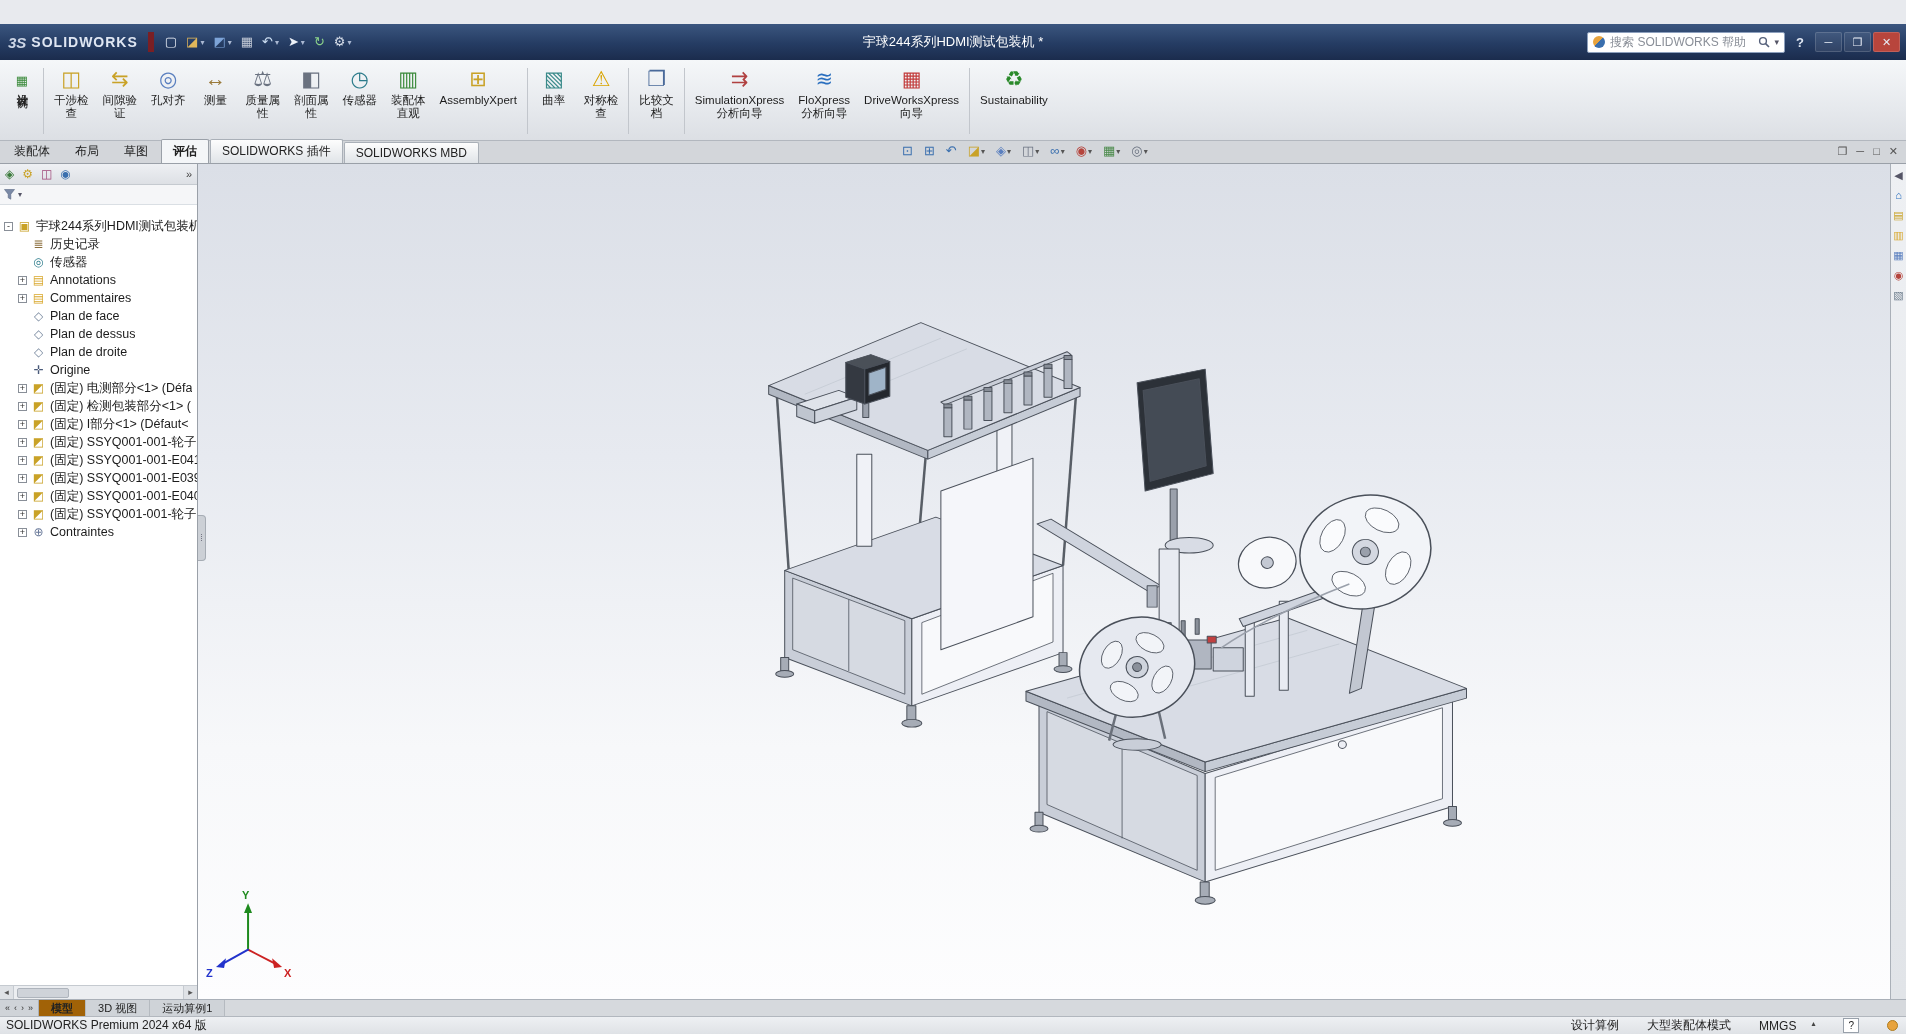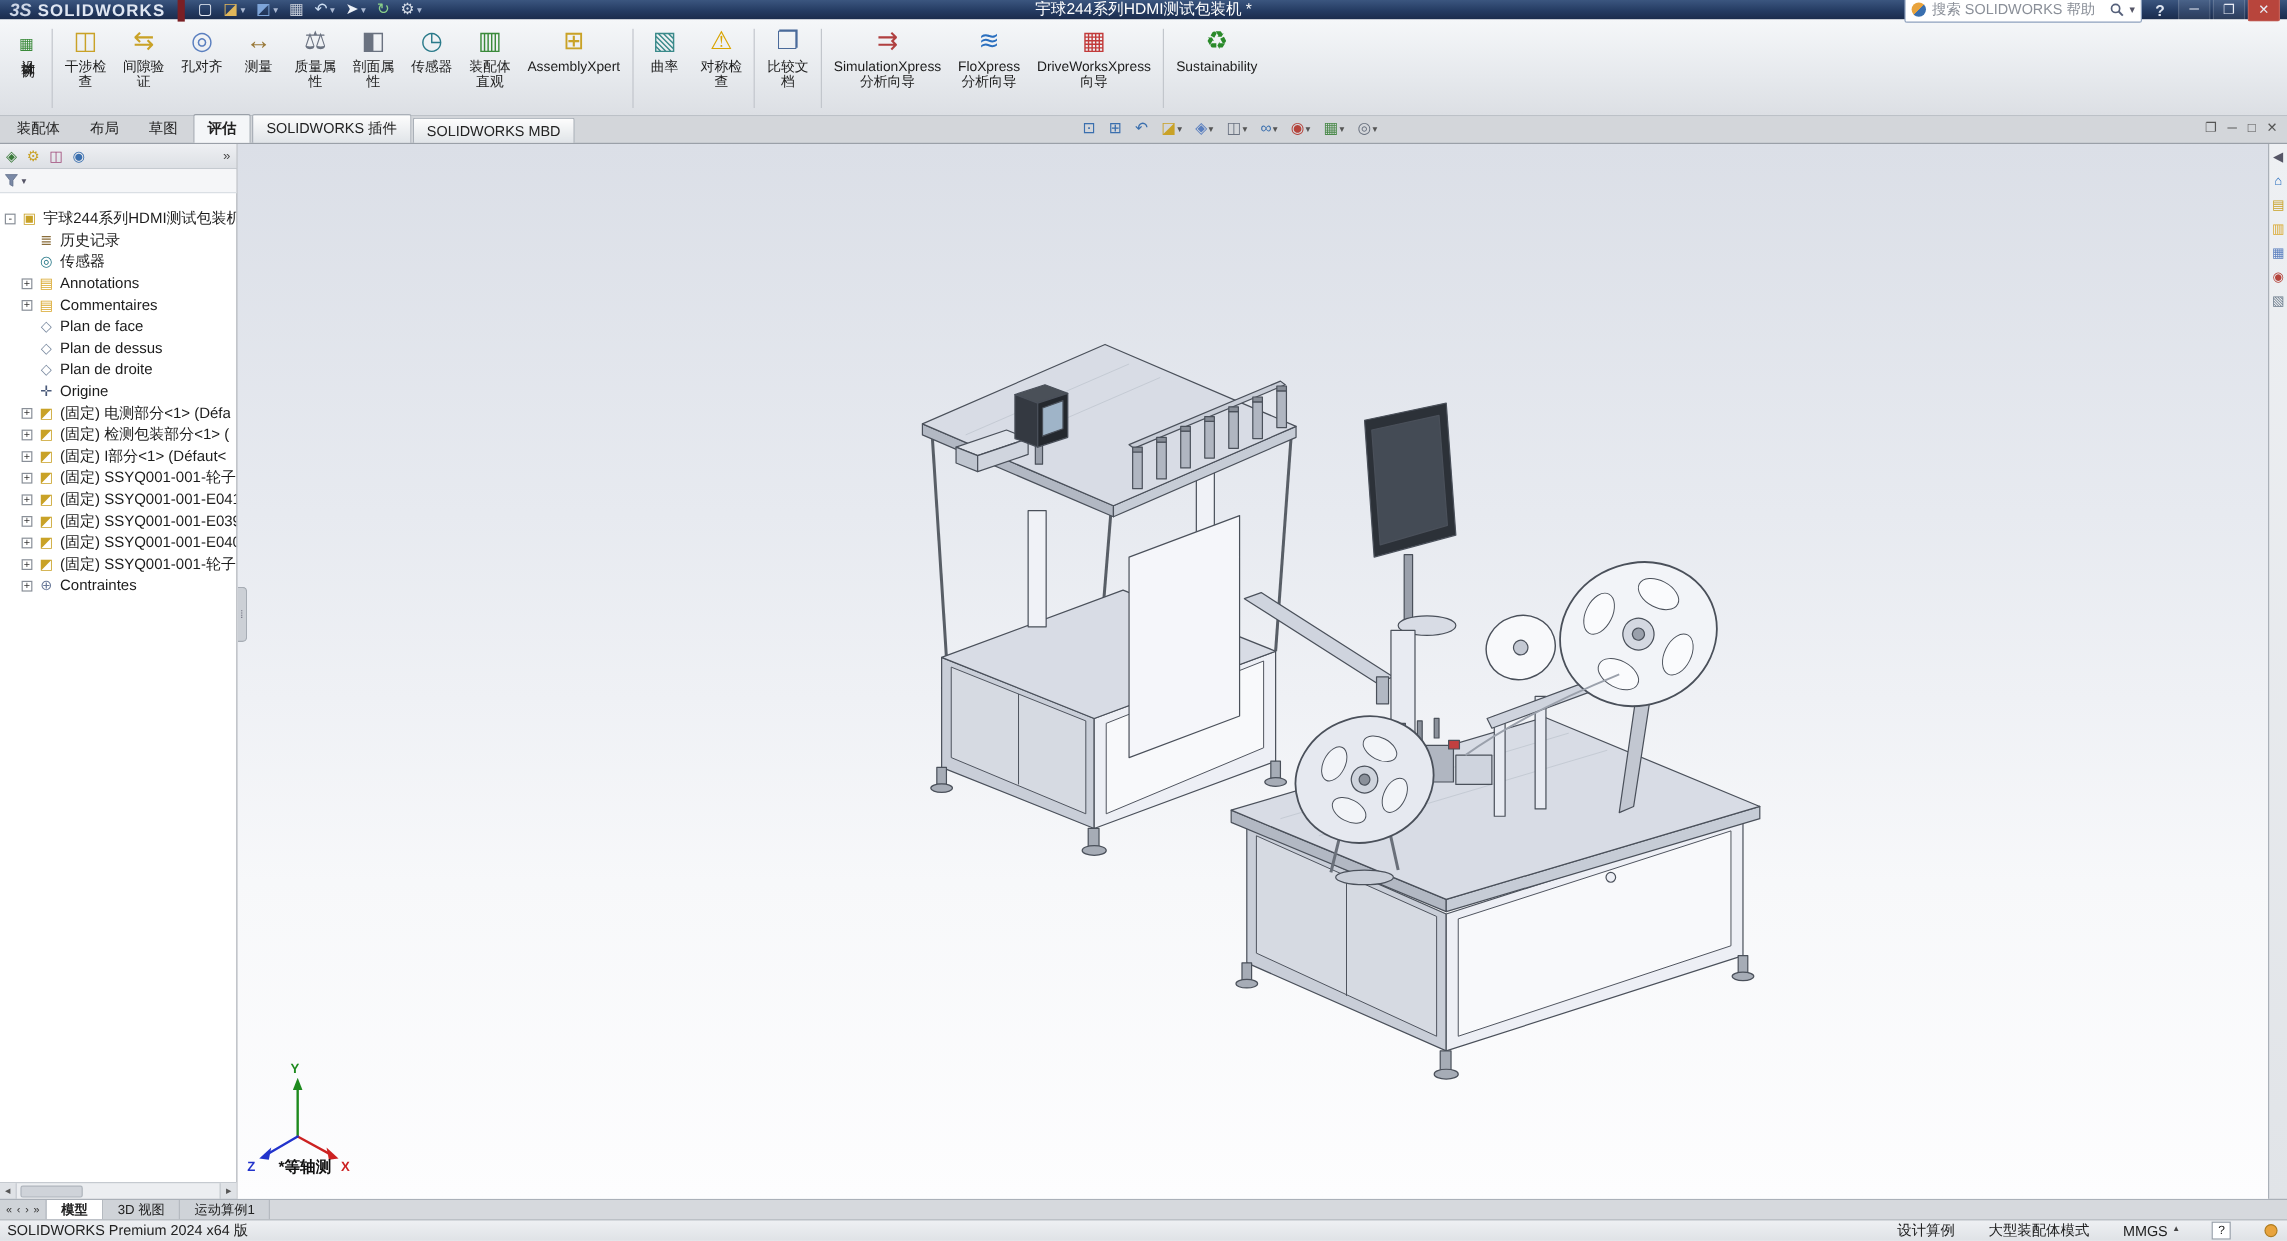--- a/index.html
+++ b/index.html
@@ -1,21 +1,21 @@
 <!DOCTYPE html>
 <html><head>
 <meta charset="utf-8">
 <style>
   *{margin:0;padding:0;box-sizing:border-box;}
   html,body{width:1906px;height:1034px;overflow:hidden;}
   body{font-family:"Liberation Sans", sans-serif;font-size:12px;color:#1c1c1c;background:#e8eaee;}
   #app{width:1906px;height:1034px;display:flex;flex-direction:column;}
 
   
-  .titlebar{height:16px;background:linear-gradient(#3b567f 0%,#253c63 55%,#1b2c4d 100%);display:flex;align-items:center;padding:0 6px;color:#fff;position:relative;flex:none;}
+  .titlebar{height:36px;background:linear-gradient(#3b567f 0%,#253c63 55%,#1b2c4d 100%);display:flex;align-items:center;padding:0 6px;color:#fff;position:relative;flex:none;margin-top:24px;}
   .brand{display:flex;align-items:center;gap:5px;padding:0 8px 0 2px;}
   .brand-mark{font-weight:bold;font-size:15px;color:#cdd6e6;font-style:italic;}
   .brand-name{font-weight:bold;font-size:14px;letter-spacing:1px;color:#dfe6f2;}
   .brand-accent{width:6px;height:20px;background:#7a1f24;margin:0 8px 0 2px;}
   .qa{display:flex;align-items:center;gap:3px;}
   .qa-btn{display:flex;align-items:center;padding:2px 3px;border-radius:2px;}
   .qa-glyph{font-size:13px;line-height:14px;}
   .dd{font-size:8px;margin-left:2px;color:#aab8d2;}
   .title-center{position:absolute;left:0;right:0;top:0;bottom:0;display:flex;align-items:center;justify-content:center;font-size:13px;color:#fff;pointer-events:none;}
   .tb-right{margin-left:auto;display:flex;align-items:center;gap:8px;z-index:2;}
@@ -76,25 +76,25 @@
   .view-label{position:absolute;left:34px;top:844px;font-size:13px;font-weight:bold;color:#111;}
 
   .right-strip{width:16px;flex:none;background:linear-gradient(#eef0f3,#e1e4e8);border-left:1px solid #aab0b8;display:flex;flex-direction:column;align-items:center;padding-top:5px;gap:8px;}
   .strip-icon{font-size:11px;line-height:12px;}
 
   
   .model-tabs{height:17px;background:#d6d9dd;border-top:1px solid #aab0b8;display:flex;align-items:stretch;font-size:11px;flex:none;}
   .vcr{display:flex;align-items:center;gap:2px;padding:0 4px;background:#cfd3d8;border-right:1px solid #aab0b8;}
   .vcr span{font-size:9px;color:#333;padding:0 1px;}
   .m-tab{display:flex;align-items:center;padding:0 12px;background:#cfd3d8;border-right:1px solid #b5bac0;color:#222;}
-  .m-tab.active{background:#ffffff;font-weight:bold;}
+  .m-tab.active{background:#a16207;font-weight:bold;}
 
   .statusbar{height:18px;background:linear-gradient(#eef0f3,#dfe2e6);border-top:1px solid #b2b7be;display:flex;align-items:center;padding:0 6px;font-size:12px;color:#222;flex:none;}
   .sb-right{margin-left:auto;display:flex;align-items:center;gap:28px;}
-  .sb-units{display:flex;align-items:flex-start;gap:5px;}
+  .sb-units{display:flex;align-items:flex-start;gap:15px;}
   .sb-units-arrow{font-size:8px;color:#444;}
   .sb-help{border:1px solid #98a0aa;background:#fff;padding:0 4px;font-size:10px;line-height:13px;}
   .sb-dot{width:11px;height:11px;border-radius:50%;border:1px solid #b07d20;margin-right:2px;}
 </style>
 </head>
 <body>
 
 <div id="app">
 
   <div class="titlebar">

